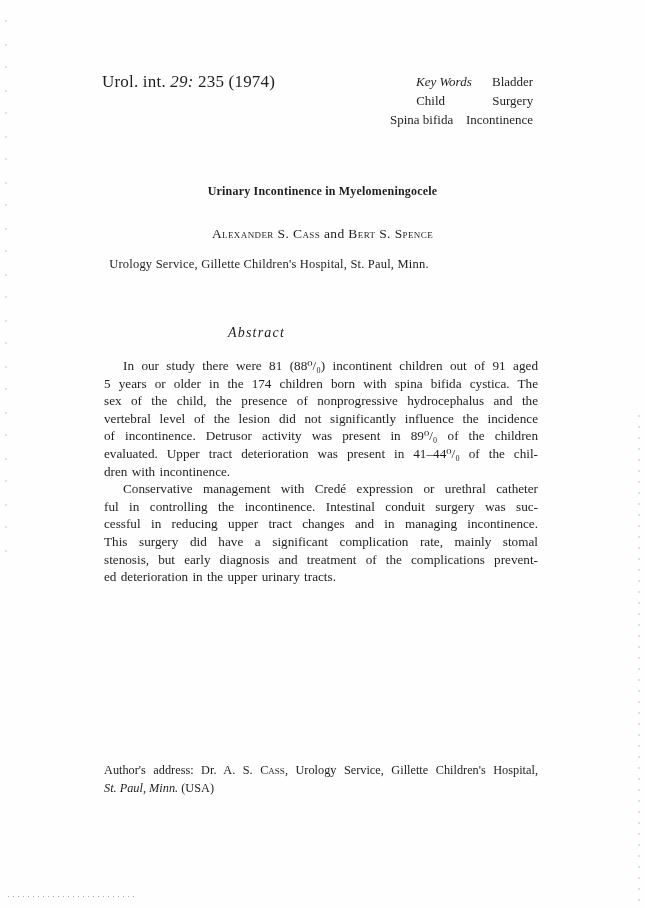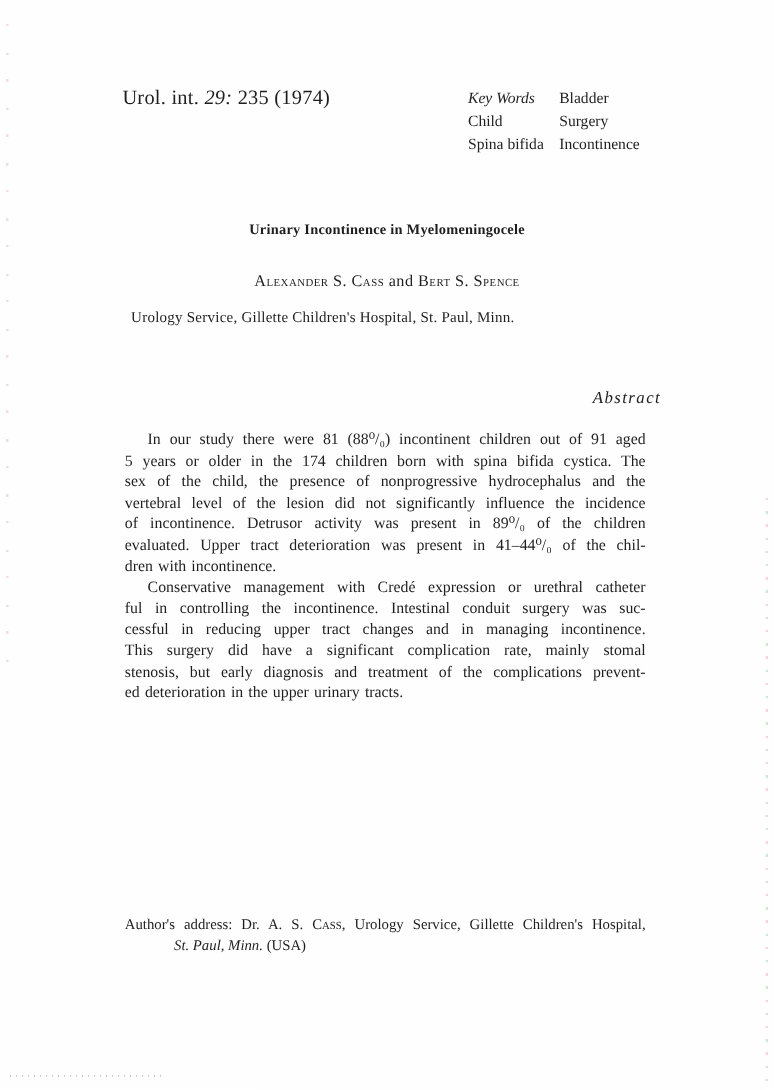--- a/index.html
+++ b/index.html
@@ -25,21 +25,21 @@
     letter-spacing: 0.2px;
     white-space: nowrap;
   }
   .citation .vol { font-style: italic; }
 
   .keywords {
     left: 390px; top: 72px;
     font-size: 13px;
     line-height: 19px;
   }
-  .kw-row { display: flex; }
+  .kw-row { display: flex; justify-content: flex-end; }
   .kw-left { width: 76px; }
   .kw-right { }
   .kw-label { font-style: italic; }
 
   
   .title {
     left: 0; top: 184px; width: 645px;
     text-align: center;
     font-size: 12px;
     font-weight: bold;
@@ -55,25 +55,24 @@
   .affiliation {
     left: 0; top: 257px; width: 538px;
     text-align: center;
     font-size: 12.5px;
     letter-spacing: 0.2px;
   }
 
   
   .abstract-heading {
     left: 0; top: 325px; width: 513px;
-    text-align: right;
+    text-align: center;
     font-style: italic;
     font-size: 14px;
     letter-spacing: 1.2px;
-    margin-left: 38px;
   }
   .body-block {
     left: 104px; top: 357px; width: 434px;
     font-size: 13.2px;
     line-height: 17.6px;
     word-spacing: 1px;
   }
   .para { }
   .para .bline {
     text-align: justify;
@@ -87,21 +86,21 @@
     left: 104px; top: 762px; width: 434px;
     font-size: 12.3px;
     line-height: 17.5px;
   }
   .addr-line1 {
     text-align: justify;
     text-align-last: justify;
   }
   .addr-line1 .sc { font-variant: small-caps; }
   .addr-line2 { text-align: left; }
-  .addr-line2 .it { font-style: italic; margin-left: 41px; }
+  .addr-line2 .it { font-style: italic; }
 
   
   .edge-dots-left {
     left: 5px; top: 20px; width: 2px; height: 550px;
     background: repeating-linear-gradient(to bottom,
       rgba(231,166,196,0.40) 0 2px, transparent 2px 24px,
       rgba(152,209,152,0.40) 24px 26px, transparent 26px 46px);
   }
   .edge-dots-right {
     left: 638px; top: 415px; width: 2px; height: 493px;

